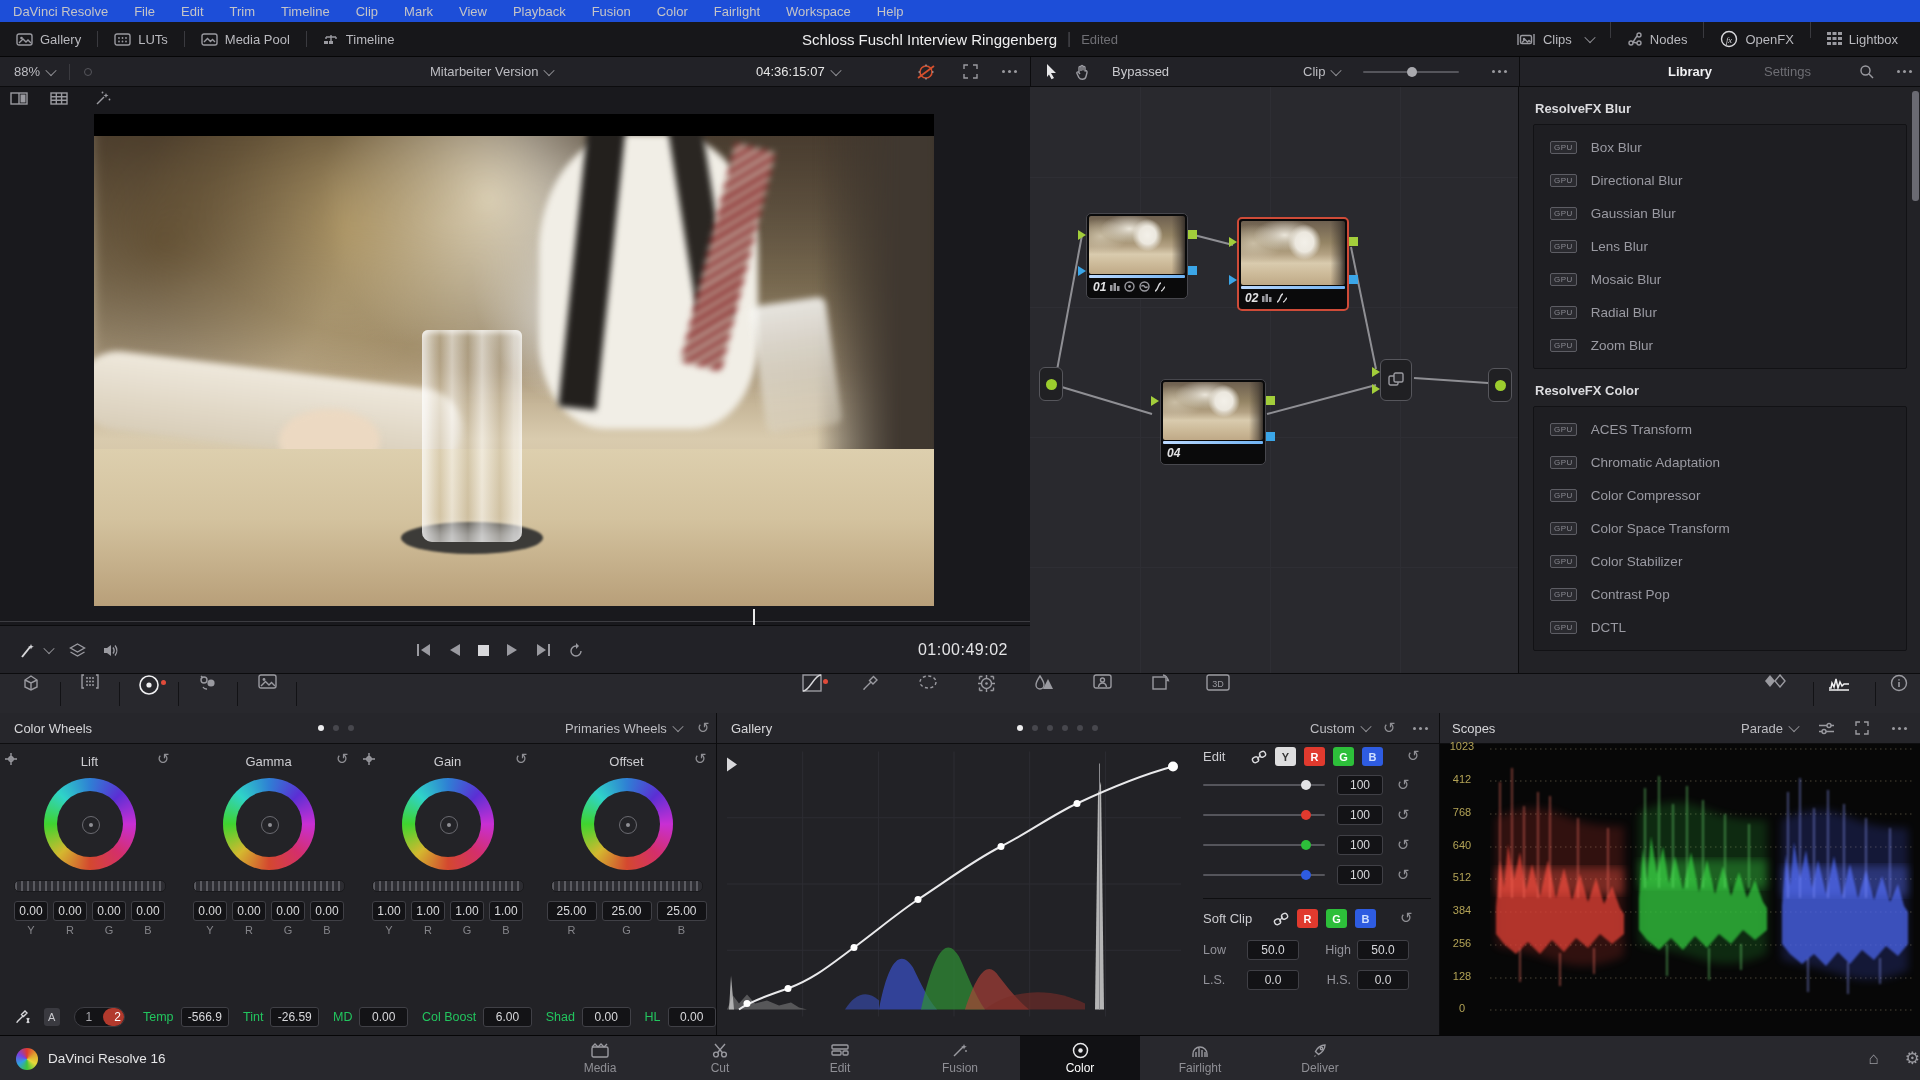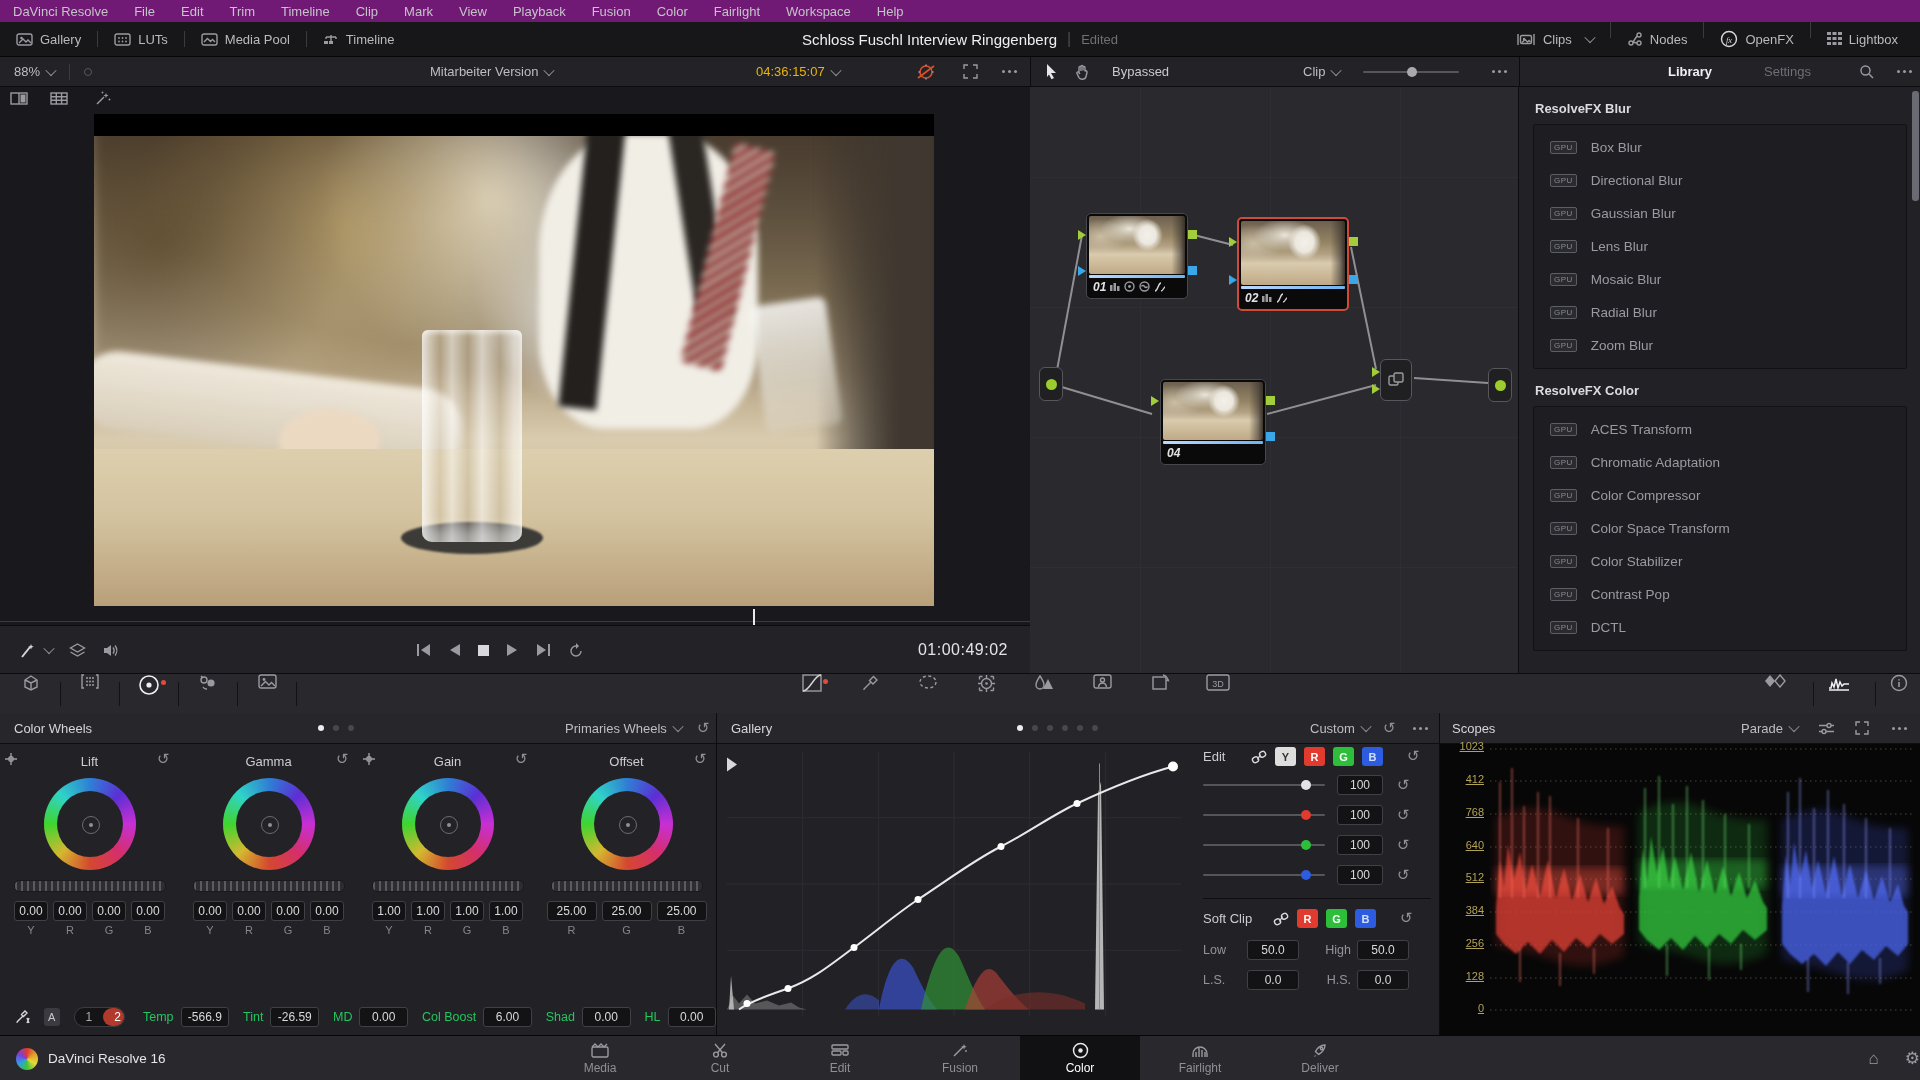--- a/index.html
+++ b/index.html
@@ -1,20 +1,20 @@
 <!DOCTYPE html>
 <html><head>
 <meta charset="utf-8">
 <style>
   html,body{margin:0;padding:0;background:#101013;}
   #app{position:relative;width:1920px;height:1080px;background:#212126;overflow:hidden;
        font-family:"Liberation Sans","DejaVu Sans",sans-serif;color:#c9c9cd;
        -webkit-user-select:none;user-select:none;}
   
-  #menubar{position:absolute;left:0;top:0;width:1920px;height:22px;background:#701a75;
+  #menubar{position:absolute;left:0;top:0;width:1920px;height:22px;background:#1d4ed8;
            display:flex;align-items:center;font-size:13px;color:#c4c4c8;z-index:5;}
   #menubar .mi{padding:0 13px;cursor:default;}
   
   #header2{position:absolute;left:0;top:22px;width:1920px;height:34px;background:#17171a;
            border-bottom:1px solid #060607;display:flex;align-items:center;z-index:5;}
   .tgl{display:flex;align-items:center;gap:7px;font-size:13px;color:#b9b9be;padding:0 16px;height:100%;}
   .vdiv{width:1px;height:16px;background:#3a3a3f;}
   .ic{display:inline-flex;align-items:center;justify-content:center;}
   .ic svg{display:block;}
   #h2-title{position:absolute;left:0;right:0;top:0;height:34px;display:flex;align-items:center;justify-content:center;gap:10px;pointer-events:none;}
@@ -134,21 +134,21 @@
   .chB{background:#2e5ce1;color:#cfe0ff;}
   .slider-row{display:flex;align-items:center;margin-top:8px;height:22px;}
   .strack{position:relative;width:122px;height:2px;background:#55555b;border-radius:1px;}
   .sdot{position:absolute;top:-4px;width:10px;height:10px;border-radius:50%;}
   .slider-row .vbox{width:44px;margin-left:12px;}
   .slider-row .reset{margin-left:14px;}
   .sc-grid{display:grid;grid-template-columns:38px 52px 46px 52px;gap:10px 6px;align-items:center;margin-top:12px;font-size:12.5px;color:#93939a;}
   
   #scopes{left:1439px;width:481px;border-left:1px solid #0c0c0e;}
   #scope-area{position:absolute;left:0;top:31px;width:481px;height:291px;background:#070707;}
-  .sc-lbl{position:absolute;left:0;width:44px;text-align:right;font-size:11px;color:#b3a356;text-decoration:underline;}
+  .sc-lbl{position:absolute;left:0;width:44px;text-align:center;font-size:11px;color:#b3a356;}
   
   #appbar{position:absolute;left:0;top:1035px;width:1920px;height:45px;background:#28282d;border-top:1px solid #060607;padding-left:14px;}
   #brand{position:absolute;left:16px;top:0;height:45px;display:flex;align-items:center;gap:10px;font-size:13.5px;color:#e6e6e8;}
   #logo{width:22px;height:22px;border-radius:50%;background:conic-gradient(#e0392f,#e0a22f,#e8d83a,#3fc43a,#2f9fe0,#7a3fe0,#e0392f);filter:blur(.4px);}
   #pages{position:absolute;left:540px;top:0;display:flex;}
   .page{width:120px;height:45px;display:flex;flex-direction:column;align-items:center;justify-content:center;gap:3px;
         font-size:12px;color:#8f8f95;}
   .page.on{background:#111114;color:#fff;}
   .page .pic{height:16px;display:flex;align-items:center;}
   #ab-right{position:absolute;right:14px;top:0;height:45px;display:flex;align-items:center;gap:26px;font-size:17px;color:#9a9aa0;}
@@ -295,21 +295,21 @@
       <div class="tbbtn" style="margin-left:14px;">
         <span>88%</span>
           <span class="chev"></span>
       </div>
       <div class="vdiv" style="margin-left:14px;"></div>
       <span style="width:6px;height:6px;border:1px solid #55555b;border-radius:50%;margin-left:14px;"></span>
       <div class="tbbtn" style="position:absolute;left:430px;">
         <span>Mitarbeiter Version</span>
           <span class="chev"></span>
       </div>
-      <div class="tbbtn" style="position:absolute;left:756px;color:#eab308;">
+      <div class="tbbtn" style="position:absolute;left:756px;color:#e5e5e5;">
         <span>04:36:15:07</span>
           <span class="chev"></span>
       </div>
       <span class="ic" style="position:absolute;left:915px;">
           <svg width="22" height="18">
             <circle cx="11" cy="9" r="6" stroke="#d4502e" fill="none" stroke-width="1.6"></circle>
             <path d="M3,15 19,3" stroke="#d4502e" stroke-width="1.8"></path>
             <path d="M11,3v-1.5M11,15v1.5M5,9H3.5M18.5,9H17" class="st"></path>
           </svg>
         </span>

